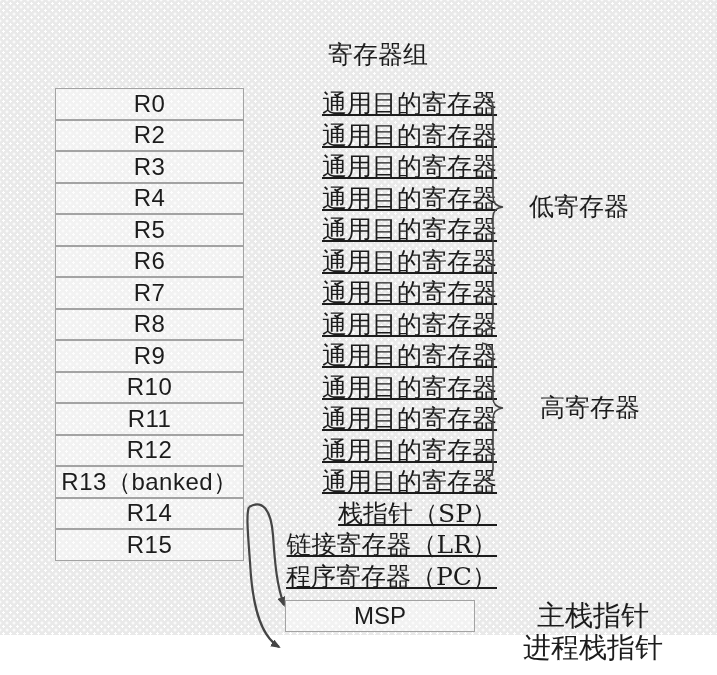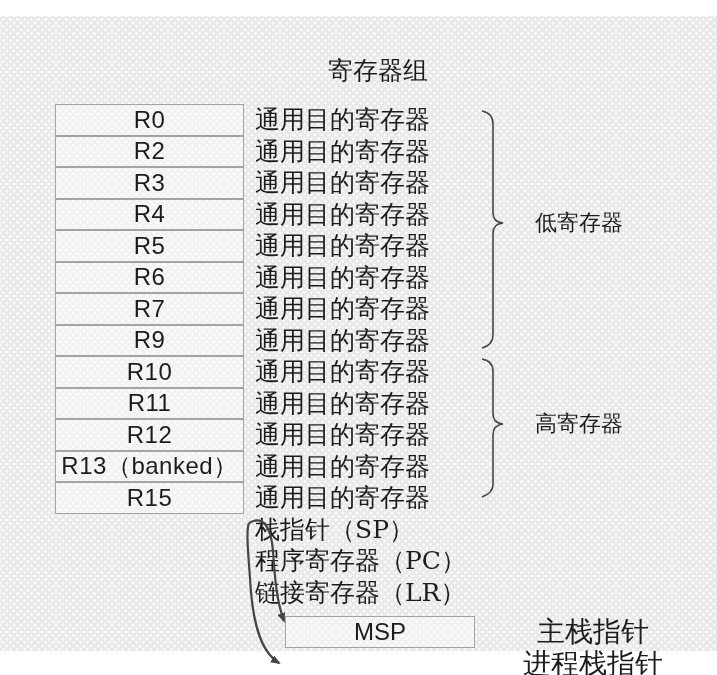--- a/index.html
+++ b/index.html
@@ -3,21 +3,21 @@
 <meta charset="utf-8">
 <style>
   html,body{margin:0;padding:0;}
   body{
     width:717px;height:675px;
     font-family:"Liberation Sans",sans-serif;
     position:relative;
     overflow:hidden;
   }
   .canvas{
-    position:absolute;left:0;top:16px;width:717px;height:635px;
+    position:absolute;left:0;top:0;width:717px;height:635px;
     background-color:#e9e9e9;
     background-image:
       radial-gradient(circle,#ffffff 1px,rgba(255,255,255,0) 1.4px),
       radial-gradient(circle,#ffffff 1px,rgba(255,255,255,0) 1.4px);
     background-size:7px 7px;
     background-position:0 0,3.5px 3.5px;
   }
   .title{
     position:absolute;left:298px;top:40px;width:160px;height:30px;
     text-align:center;line-height:30px;
@@ -35,33 +35,34 @@
     display:flex;align-items:center;justify-content:center;
     font-size:24px;color:#1c1c1c;
     letter-spacing:0.5px;
     line-height:1;
   }
   .desc-col{
     position:absolute;left:255px;top:88px;width:242px;
   }
   .desc-row{
     height:31.5px;line-height:31.5px;
-    text-align:left;
+    text-align:right;
     font-family:"DejaVu Serif","Liberation Serif",serif;
     font-size:25px;color:#1c1c1c;
     white-space:nowrap;
+    text-decoration:underline;
   }
   .group-label{
     position:absolute;left:518px;width:122px;height:30px;
     text-align:center;line-height:30px;
     font-family:"DejaVu Serif","Liberation Serif",serif;
-    font-size:22px;color:#1c1c1c;white-space:nowrap;
+    font-size:25px;color:#1c1c1c;white-space:nowrap;
   }
   .group-label.low{top:192px;}
-  .group-label.high{top:393px;}
+  .group-label.high{top:393px;text-align:right;}
   .sp-table{
     position:absolute;left:285px;top:600px;width:190px;border-radius:24px;
   }
   .sp-row{
     box-sizing:border-box;
     height:31.5px;
     border:1px solid #a3a3a3;
     background:rgba(252,252,252,0.45);
     display:flex;align-items:center;justify-content:center;
     font-size:24px;color:#1c1c1c;
@@ -103,33 +104,39 @@
     <div class="reg-row">
         <span>R5</span>
       </div>
     <div class="reg-row">
         <span>R6</span>
       </div>
     <div class="reg-row">
         <span>R7</span>
       </div>
     <div class="reg-row">
+        <span>R8</span>
+      </div>
+    <div class="reg-row">
         <span>R9</span>
       </div>
     <div class="reg-row">
         <span>R10</span>
       </div>
     <div class="reg-row">
         <span>R11</span>
       </div>
     <div class="reg-row">
         <span>R12</span>
       </div>
     <div class="reg-row">
         <span>R13（banked）</span>
+      </div>
+    <div class="reg-row">
+        <span>R14</span>
       </div>
     <div class="reg-row">
         <span>R15</span>
       </div>
   </div>
 
   <div class="desc-col">
     <div class="desc-row">通用目的寄存器</div>
     <div class="desc-row">通用目的寄存器</div>
     <div class="desc-row">通用目的寄存器</div>
@@ -137,22 +144,22 @@
     <div class="desc-row">通用目的寄存器</div>
     <div class="desc-row">通用目的寄存器</div>
     <div class="desc-row">通用目的寄存器</div>
     <div class="desc-row">通用目的寄存器</div>
     <div class="desc-row">通用目的寄存器</div>
     <div class="desc-row">通用目的寄存器</div>
     <div class="desc-row">通用目的寄存器</div>
     <div class="desc-row">通用目的寄存器</div>
     <div class="desc-row">通用目的寄存器</div>
     <div class="desc-row">栈指针（SP）</div>
+    <div class="desc-row">链接寄存器（LR）</div>
     <div class="desc-row">程序寄存器（PC）</div>
-    <div class="desc-row">链接寄存器（LR）</div>
   </div>
 
   <svg class="overlay" viewBox="0 0 717 675" xmlns="http://www.w3.org/2000/svg">
     <defs>
       <marker id="ah" markerWidth="10" markerHeight="8" refX="8" refY="4" orient="auto" markerUnits="userSpaceOnUse">
         <path d="M0,0 L10,4 L0,8 z" fill="#454545"></path>
       </marker>
     </defs>
     <path d="M 482 95 Q 493 97 493 108 L 493 197 Q 493 206 503 207 Q 493 208 493 217 L 493 319 Q 493 329 482 332" fill="none" stroke="#454545" stroke-width="1.6"></path>
     <path d="M 482 343 Q 493 345 493 355 L 493 398 Q 493 407 503 408 Q 493 409 493 419 L 493 469 Q 493 477 482 481" fill="none" stroke="#454545" stroke-width="1.6"></path>

